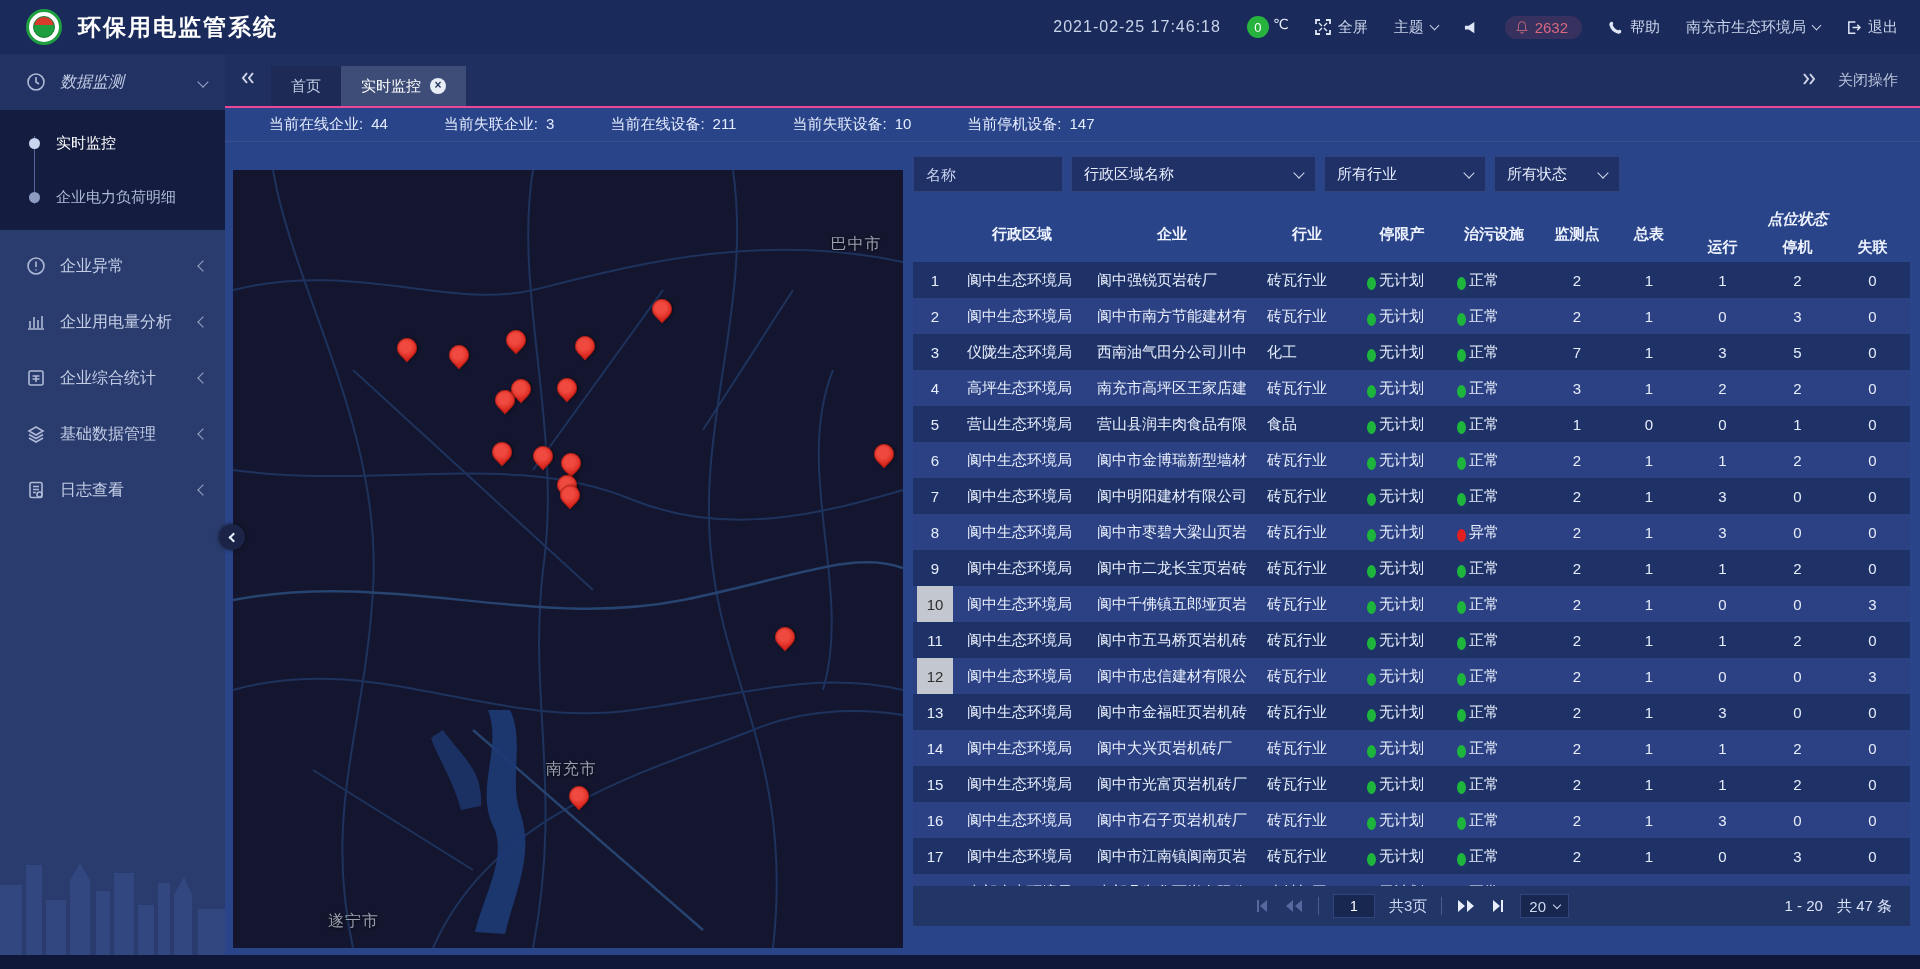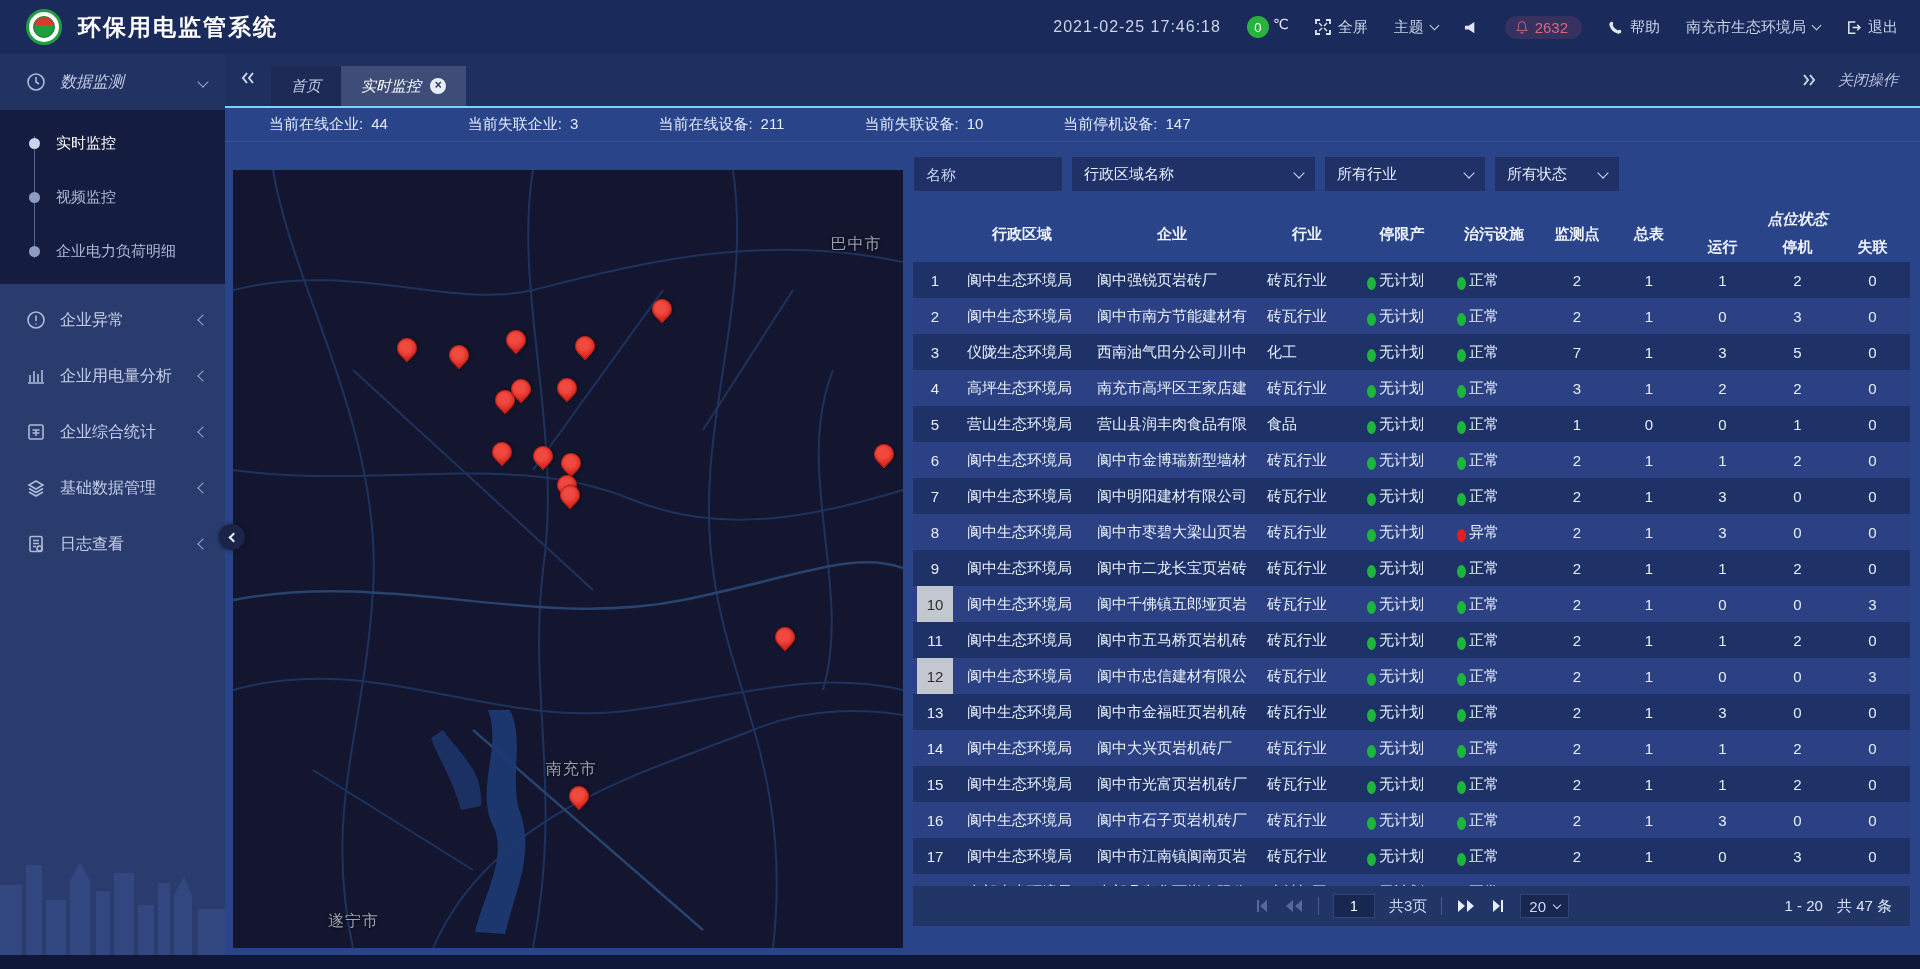--- a/index.html
+++ b/index.html
@@ -47,31 +47,31 @@
   .s-subitem .node { position:absolute; left:29px; width:11px; height:11px; border-radius:50%; background:#8e9cc4; }
   .s-subitem.active { color:#ffffff; }
   .s-subitem.active .node { background:#c9d4ef; }
   .s-icon { width:20px; height:20px; flex:0 0 20px; }
   .s-icon svg { width:20px; height:20px; stroke:#aeb9d6; fill:none; stroke-width:1.6; }
   .skyline { position:absolute; left:0; right:0; bottom:0; opacity:.45; }
 
   
   .main { flex:1; display:flex; flex-direction:column; min-width:0; background:#2a4489; }
   .tabstrip { height:54px; flex:0 0 54px; background:#1f2f5f; display:flex; align-items:flex-end;
-    border-bottom:2px solid #7dd3fc; padding-left:14px;font-style:italic; }
+    border-bottom:2px solid #ec4899; padding-left:14px; }
   .tab-collapse { align-self:center; margin-right:14px; cursor:pointer; }
   .tab { height:40px; display:flex; align-items:center; gap:9px; padding:0 20px; font-size:15px;
     color:#c2cce4; background:#1c2a55; cursor:pointer; }
   .tab.active { background:#3d4d78; color:#ffffff; }
   .tab-close { width:16px; height:16px; border-radius:50%; background:#e8ecf5; color:#24345e;
     font-size:12px; line-height:15px; text-align:center; font-weight:bold; }
-  .tabstrip-right { margin-left:auto; align-self:center; display:flex; align-items:center; gap:20px;
+  .tabstrip-right { margin-left:auto; align-self:center; display:flex; align-items:flex-start; gap:20px;
     padding-right:22px; color:#b9c3dc; font-size:15px; }
 
-  .statsbar { height:34px; flex:0 0 34px; display:flex; align-items:center; gap:80px; padding-left:44px;
+  .statsbar { height:34px; flex:0 0 34px; display:flex; align-items:center; gap:56px; padding-left:44px;
     font-size:15px; color:#e3ebff; border-bottom:1px solid rgba(255,255,255,.06); }
   .stat { display:flex; gap:8px; white-space:nowrap; }
 
   .content { flex:1; display:flex; padding:14px 10px 0 8px; gap:10px; position:relative; min-height:0; }
 
   
   .map-panel { width:670px; flex:0 0 670px; height:778px; margin-top:14px; background:#14162f;
     position:relative; overflow:hidden; cursor:grab; }
   .map-roads { position:absolute; inset:0; }
   .city-label { position:absolute; transform:translate(-50%,-50%); color:#99a0b0; font-size:16px;
@@ -202,24 +202,20 @@
               <path d="M10 5 V10 L13 12"></path>
             </svg>
         </span>
         <span>数据监测</span>
         <span class="chev chev-down"></span>
       </div>
       <div class="s-sub">
         <div class="s-subitem active">
           <span class="node"></span>
           <span>实时监控</span>
-        </div>
-        <div class="s-subitem">
-          <span class="node"></span>
-          <span>视频监控</span>
         </div>
         <div class="s-subitem">
           <span class="node"></span>
           <span>企业电力负荷明细</span>
         </div>
       </div>
       <div class="s-item" style="margin-top:8px">
         <span class="s-icon">
           <svg viewBox="0 0 20 20">
               <circle cx="10" cy="10" r="8"></circle>

